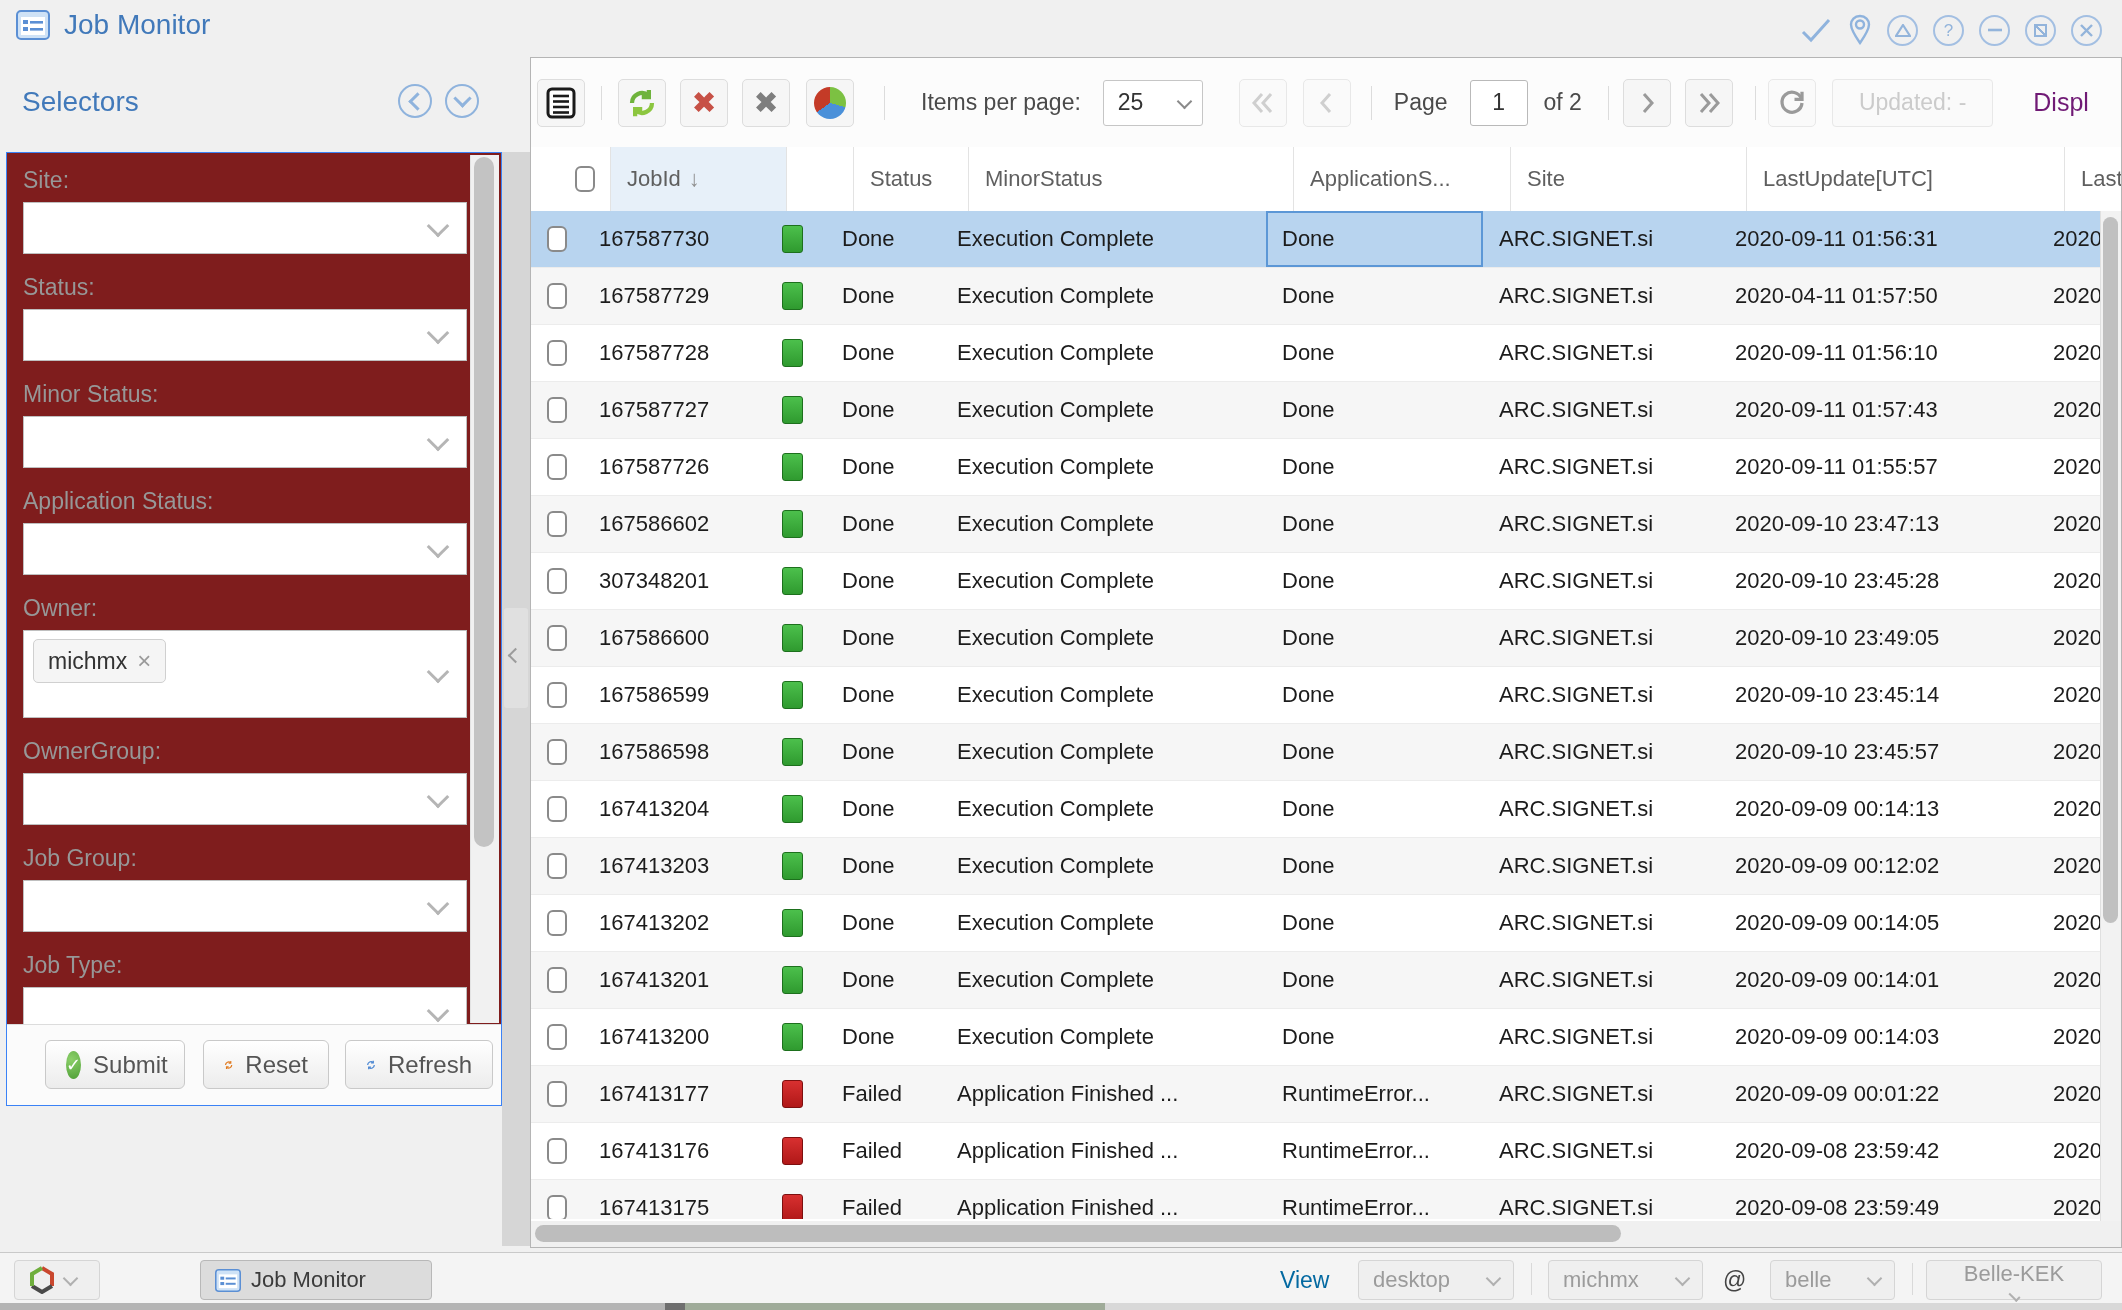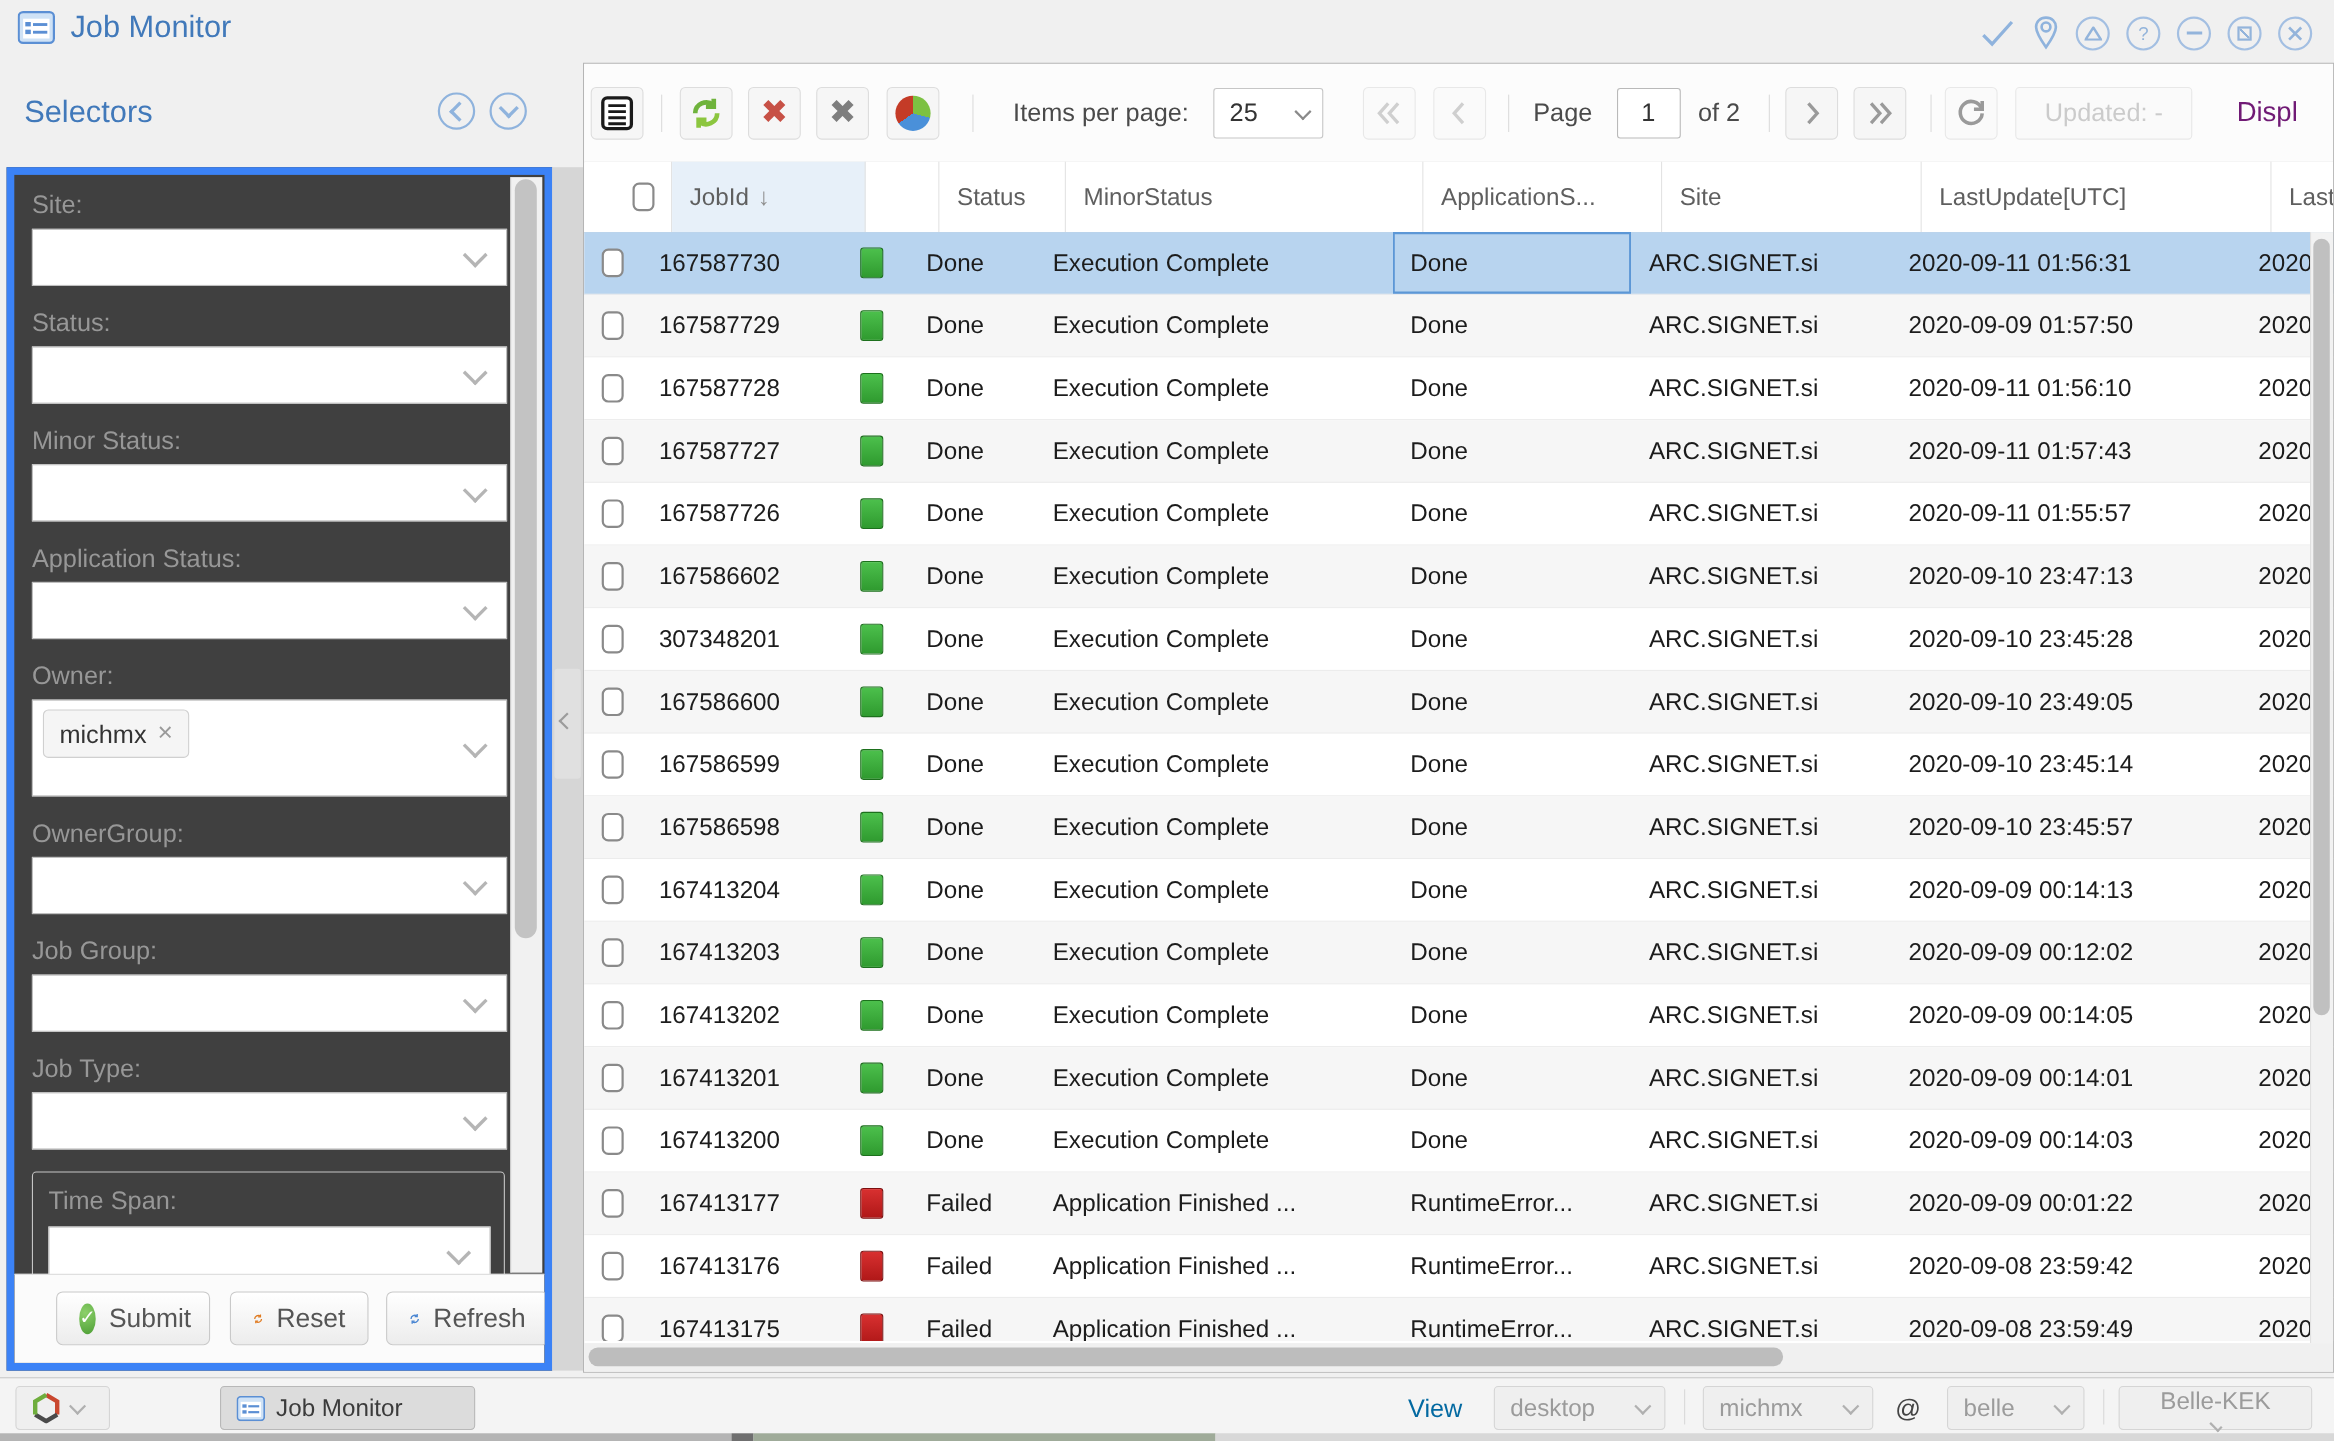--- a/index.html
+++ b/index.html
@@ -17,22 +17,22 @@
   .restore-glyph{width:13px;height:13px;border:2px solid #93b4db;box-sizing:border-box;
              background:linear-gradient(45deg,transparent 44%,#93b4db 44%,#93b4db 58%,transparent 58%);}
   
   .selectors-header{position:absolute;left:0;top:78px;width:500px;height:60px;}
   .selectors-title{position:absolute;left:22px;top:8px;font-size:28px;color:#4179ba;}
   .sel-circle{position:absolute;top:6px;width:34px;height:34px;border:2px solid #8fb3dd;border-radius:50%;
               box-sizing:border-box;display:flex;align-items:center;justify-content:center;}
   .chev-l{width:10px;height:10px;border-left:3px solid #8fb3dd;border-bottom:3px solid #8fb3dd;transform:rotate(45deg);margin-left:4px;}
   .chev-d{width:10px;height:10px;border-right:3px solid #8fb3dd;border-bottom:3px solid #8fb3dd;transform:rotate(45deg);margin-bottom:5px;}
   
-  .sidebar{position:absolute;left:6px;top:152px;width:496px;height:1094px;background:#404040;
-           border:7px solid #3b82f6;box-sizing:border-box;overflow:hidden;}
+  .sidebar{position:absolute;left:6px;top:152px;width:496px;height:954px;background:#7f1d1d;
+           border:1px solid #3b82f6;box-sizing:border-box;overflow:hidden;}
   .fields{position:absolute;left:0;top:0;right:34px;padding:14px 0 0 16px;}
   .field{margin-bottom:20px;}
   .field-label{font-size:23px;color:#979797;line-height:27px;margin-bottom:8px;}
   .combo{position:relative;height:52px;border:1px solid #bfbfbf;background:#fff;box-sizing:border-box;}
   .combo.tall{height:88px;}
   .combo .chev{position:absolute;right:20px;top:50%;width:13px;height:13px;margin-top:-10px;
                border-right:3px solid #b5b5b5;border-bottom:3px solid #b5b5b5;transform:rotate(45deg);}
   .chip{display:none;position:absolute;left:9px;top:8px;align-items:center;gap:10px;background:#f5f5f5;
         border:1px solid #d0d0d0;border-radius:5px;padding:7px 14px;font-size:23px;color:#333;}
   .chip .chip-x{color:#9a9a9a;font-size:24px;}
@@ -395,21 +395,21 @@
             <span class="cb"></span>
           </div>
           <div class="cell c-jobid">167587729</div>
           <div class="cell c-state center">
             <span class="sq done"></span>
           </div>
           <div class="cell c-status">Done</div>
           <div class="cell c-minor">Execution Complete</div>
           <div class="cell c-app">Done</div>
           <div class="cell c-site">ARC.SIGNET.si</div>
-          <div class="cell c-upd">2020-09-09 01:57:50</div>
+          <div class="cell c-upd">2020-04-11 01:57:50</div>
           <div class="cell c-sig">2020</div>
         </div>
         <div class="grid-row">
           <div class="cell c-sel center">
             <span class="cb"></span>
           </div>
           <div class="cell c-jobid">167587728</div>
           <div class="cell c-state center">
             <span class="sq done"></span>
           </div>

